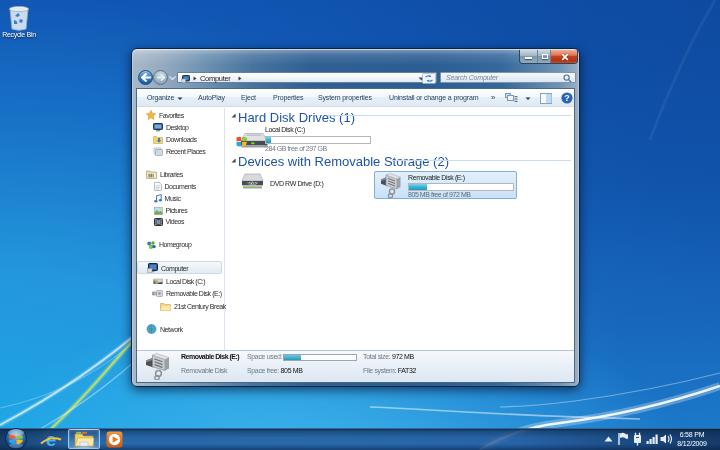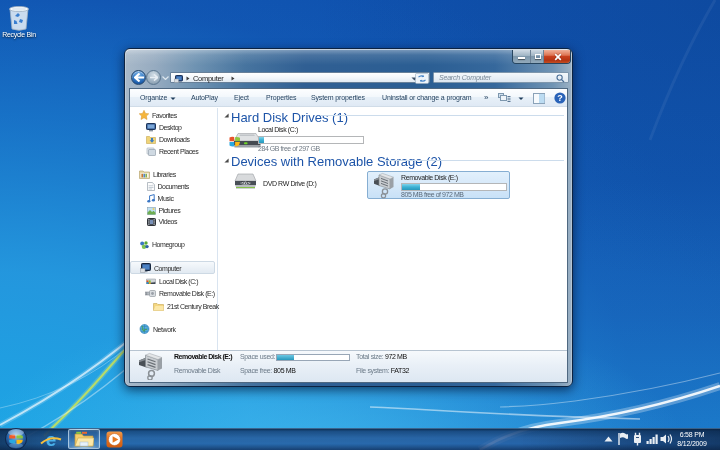--- a/index.html
+++ b/index.html
@@ -5,21 +5,21 @@
 html,body{width:720px;height:450px;overflow:hidden}
 body{font-family:"Liberation Sans",sans-serif;position:relative;filter:blur(0px);
 background:
  radial-gradient(ellipse 560px 250px at 330px 465px, rgba(85,208,248,0.52) 0%, rgba(85,208,248,0.0) 65%),
  radial-gradient(ellipse 600px 420px at 102% -2%, rgba(12,58,128,0.32) 0%, rgba(12,58,128,0.0) 70%),
  radial-gradient(ellipse 860px 620px at 0% 102%, rgba(28,168,230,0.95) 0%, rgba(38,160,228,0.85) 30%, rgba(30,138,218,0.55) 55%, rgba(25,108,198,0.18) 75%, rgba(25,108,198,0.0) 90%),
  linear-gradient(180deg, #0f51ae 0%, #1156b0 40%, #1765ba 70%, #1c7ecc 100%);
 }
 #streaks{position:absolute;left:0;top:0;width:720px;height:450px}
 .abs{position:absolute}
-#win{position:absolute;filter:blur(0px);left:124px;top:48px;width:449px;height:339px;border-radius:6px;
+#win{position:absolute;filter:blur(0px);left:131px;top:48px;width:449px;height:339px;border-radius:6px;
  border:1px solid #0c2342;
  background:
  linear-gradient(180deg, rgba(255,255,255,0.40) 0px, rgba(255,255,255,0.12) 6px, rgba(255,255,255,0.0) 16px),
  linear-gradient(90deg,#a8b9c9 0px,#96abc0 30px,#6f93b2 70px,#47749f 120px,#305f93 180px,#2b5e93 300px,#36689c 370px,#7094b4 428px,#a0b4c6 448px);
  box-shadow:0 3px 11px rgba(0,12,40,0.65), inset 0 1px 0 rgba(255,255,255,0.55), inset 1px 0 0 rgba(255,255,255,0.25), inset -1px 0 0 rgba(255,255,255,0.25);
 }
 #inner{position:absolute;left:4px;top:39px;width:439px;height:295px;border:1px solid #4f6881;background:#fff}
 #caps{position:absolute;left:387px;top:1px;width:59px;height:14px;border:1px solid #274660;border-top:none;border-radius:0 0 4px 4px;overflow:hidden}
 .cap{position:absolute;top:0;height:13px}
 #cmin{left:0;width:17px;background:linear-gradient(180deg,#cdd9e4 0%,#9fb4c4 45%,#7e98ac 50%,#93aabb 100%)}

